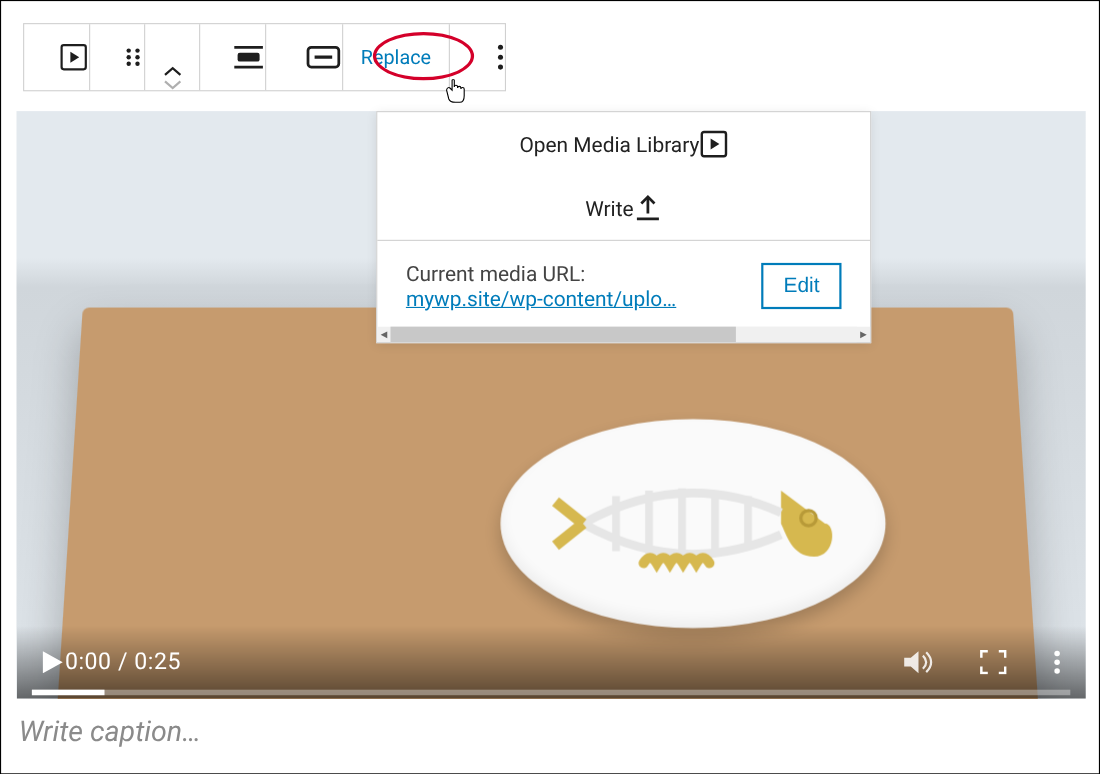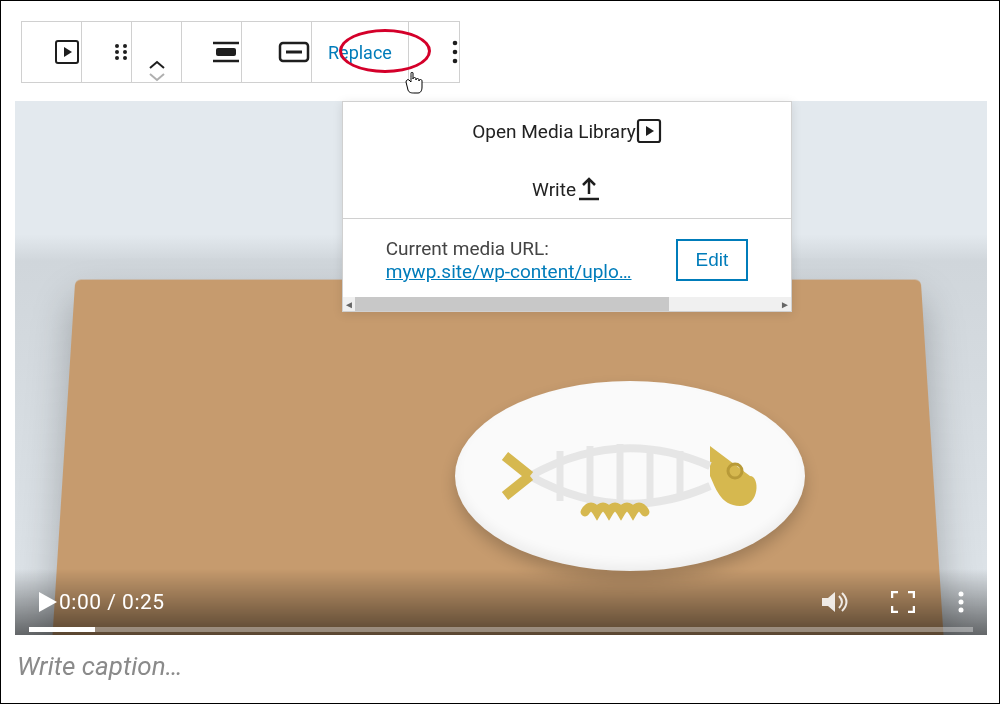--- a/index.html
+++ b/index.html
@@ -69,21 +69,21 @@
     align-items: center;
     justify-content: center;
     padding: 16px 26px;
     font-size: 19px;
     color: #222;
   }
   .dd-sep { border-top: 1px solid #d0d0d0; }
   .dd-url-row {
     display: flex;
     align-items: center;
-    justify-content: center;
+    justify-content: space-between;
     padding: 18px 26px 14px 26px;
   }
   .dd-url-text { font-size: 19px; color: #444; }
   .dd-url-link {
     color: #007cba;
     text-decoration: underline;
     font-size: 19px;
   }
   .edit-btn {
     border: 2px solid #007cba;

